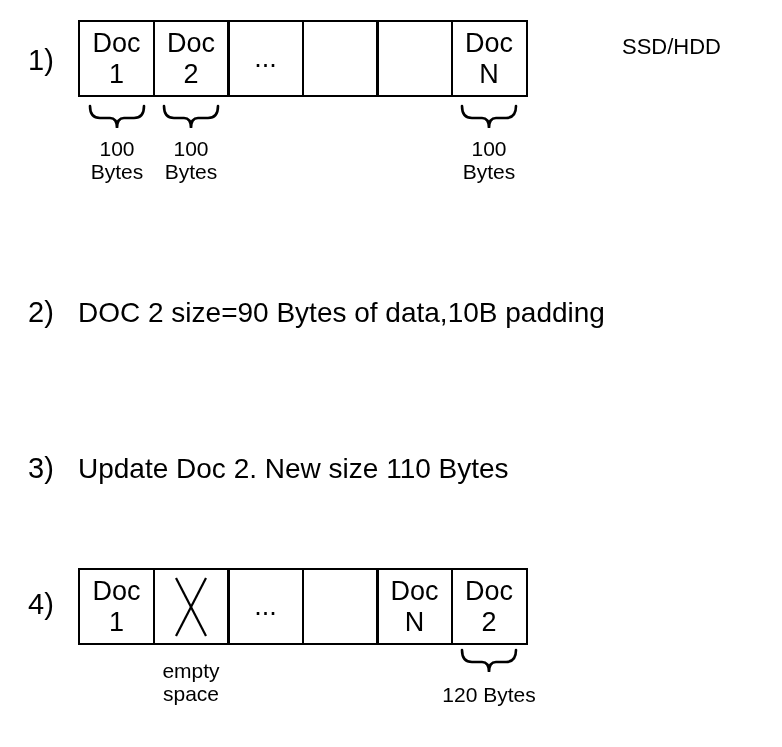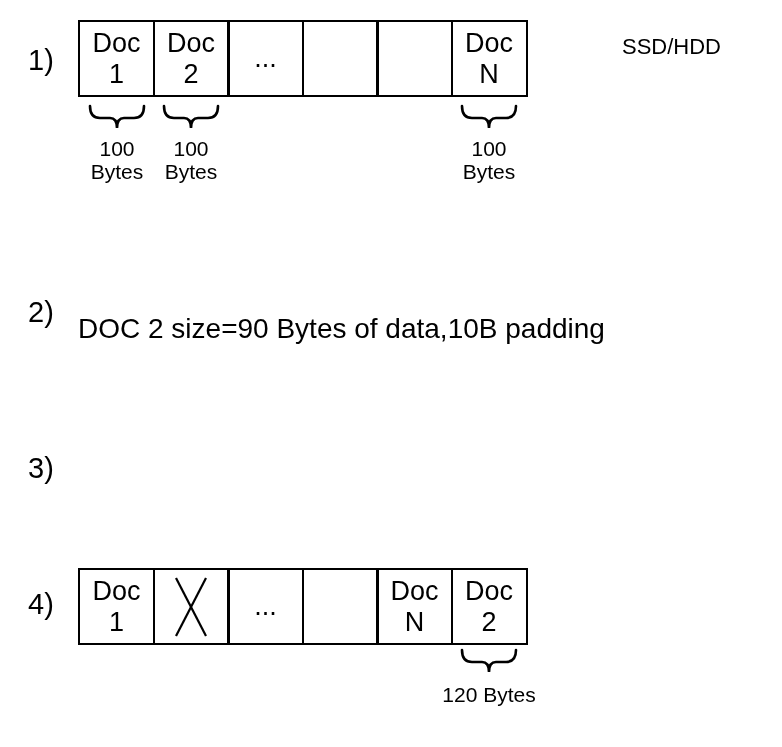--- a/index.html
+++ b/index.html
@@ -74,43 +74,46 @@
   </svg>
 
   <div class="abs size-label" style="left:72px; top:138px; width:90px;">100
 Bytes</div>
   <div class="abs size-label" style="left:146px; top:138px; width:90px;">100
 Bytes</div>
   <div class="abs size-label" style="left:444px; top:138px; width:90px;">100
 Bytes</div>
 
   <div class="abs step-label" style="left:28px; top:296px;">2)</div>
-  <div class="abs step-text" style="left:78px; top:297px;margin-top:16px;">DOC 2 size=90 Bytes of data,10B padding</div>
+  <div class="abs step-text" style="left:78px; top:297px;">DOC 2 size=90 Bytes of data,10B padding</div>
 
   <div class="abs step-label" style="left:28px; top:452px;">3)</div>
+  <div class="abs step-text" style="left:78px; top:453px;">Update Doc 2. New size 110 Bytes</div>
 
   <div class="abs step-label" style="left:28px; top:588px;">4)</div>
 
   <div class="abs mem-row" style="left:78px; top:568px;">
     <div class="cell">Doc
 1</div>
     <div class="cell">
       <svg class="cross-svg" width="44" height="66" viewBox="0 0 44 66">
         <line x1="7" y1="4" x2="37" y2="62" stroke="#000" stroke-width="2.2"></line>
         <line x1="37" y1="4" x2="7" y2="62" stroke="#000" stroke-width="2.2"></line>
       </svg>
     </div>
     <div class="cell">...</div>
     <div class="cell"></div>
     <div class="cell">Doc
 N</div>
     <div class="cell">Doc
 2</div>
   </div>
 
+  <div class="abs size-label" style="left:131px; top:660px; width:120px;">empty
+space</div>
 
   <svg class="abs brace" style="left:460px; top:648px;" width="58" height="26" viewBox="0 0 58 26">
     <path d="M2 2 Q2 14 12 14 L22 14 Q29 14 29 24 Q29 14 36 14 L46 14 Q56 14 56 2" fill="none" stroke="#000" stroke-width="2.6" stroke-linecap="round"></path>
   </svg>
 
   <div class="abs size-label" style="left:409px; top:684px; width:160px;">120 Bytes</div>
 
 </div>
 
 </body></html>

